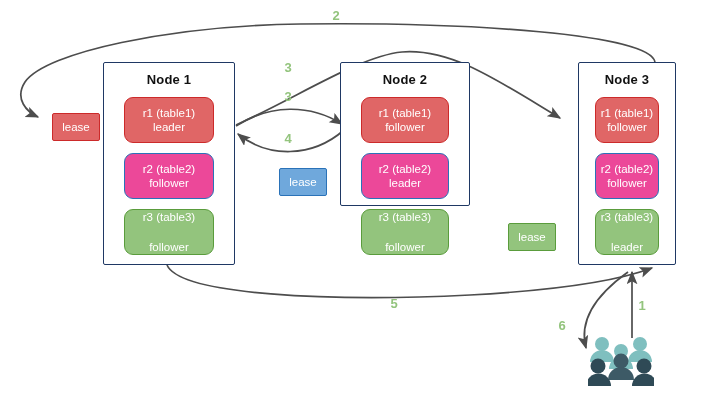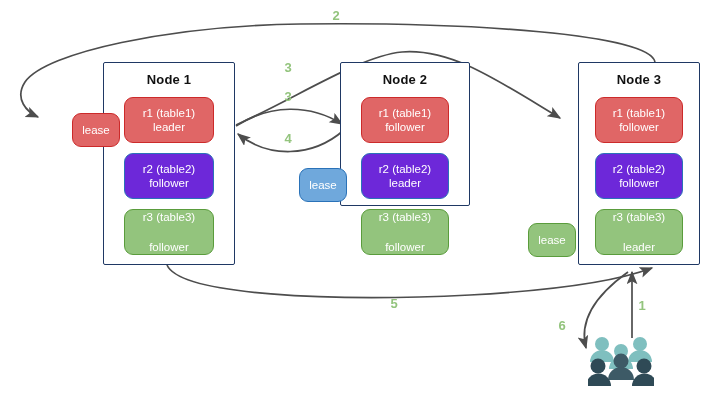--- a/index.html
+++ b/index.html
@@ -13,26 +13,26 @@
   .node{position:absolute;background:#ffffff;border:1.4px solid #1f3864;
         border-radius:2px;box-sizing:border-box;}
   .node-title{position:absolute;left:0;right:0;top:9px;text-align:center;
               font-size:13px;font-weight:bold;color:#111111;letter-spacing:.2px;}
   .replica{position:absolute;left:20px;right:20px;height:46px;border-radius:9px;
            box-sizing:border-box;display:flex;flex-direction:column;
            align-items:center;justify-content:center;color:#ffffff;font-size:11.5px;
            line-height:14px;text-align:center;}
   .replica span{display:block;}
   .r-red{background:#e06666;border:1.4px solid #cc2a2a;text-align:right;}
-  .r-blue{background:#6d28d9;border:1.4px solid #2a72b8;}
+  .r-blue{background:#ec4899;border:1.4px solid #2a72b8;}
   .r-green{background:#93c47d;border:1.4px solid #5a9c3c;gap:16px;}
 
-  .lease{position:absolute;border-radius:9px;box-sizing:border-box;
+  .lease{position:absolute;border-radius:2px;box-sizing:border-box;
          display:flex;align-items:center;justify-content:center;
-         color:#ffffff;font-size:11.5px;height:34px;margin-left:20px;}
+         color:#ffffff;font-size:11.5px;height:28px;}
   .lease.red{background:#e06666;border:1.6px solid #cc2a2a;}
   .lease.blue{background:#6fa8dc;border:1.6px solid #2a72b8;}
   .lease.green{background:#93c47d;border:1.6px solid #5a9c3c;}
 
   .step{position:absolute;color:#93c47d;font-size:13px;font-weight:bold;
         text-align:center;}
 
   #users{position:absolute;left:588px;top:335px;width:66px;height:52px;}
 </style>
 </head>
@@ -95,21 +95,21 @@
     <div class="replica r-blue" style="top:90px;">
       <span>r2 (table2)</span>
       <span>leader</span>
     </div>
     <div class="replica r-green" style="top:146px;">
       <span>r3 (table3)</span>
       <span>follower</span>
     </div>
   </div>
 
-  <div class="node" style="left:578px;top:62px;width:122px;height:203px;">
+  <div class="node" style="left:578px;top:62px;width:98px;height:203px;">
     <div class="node-title">Node 3</div>
     <div class="replica r-red" style="top:34px;left:16px;right:16px;">
       <span>r1 (table1)</span>
       <span>follower</span>
     </div>
     <div class="replica r-blue" style="top:90px;left:16px;right:16px;">
       <span>r2 (table2)</span>
       <span>follower</span>
     </div>
     <div class="replica r-green" style="top:146px;left:16px;right:16px;">

